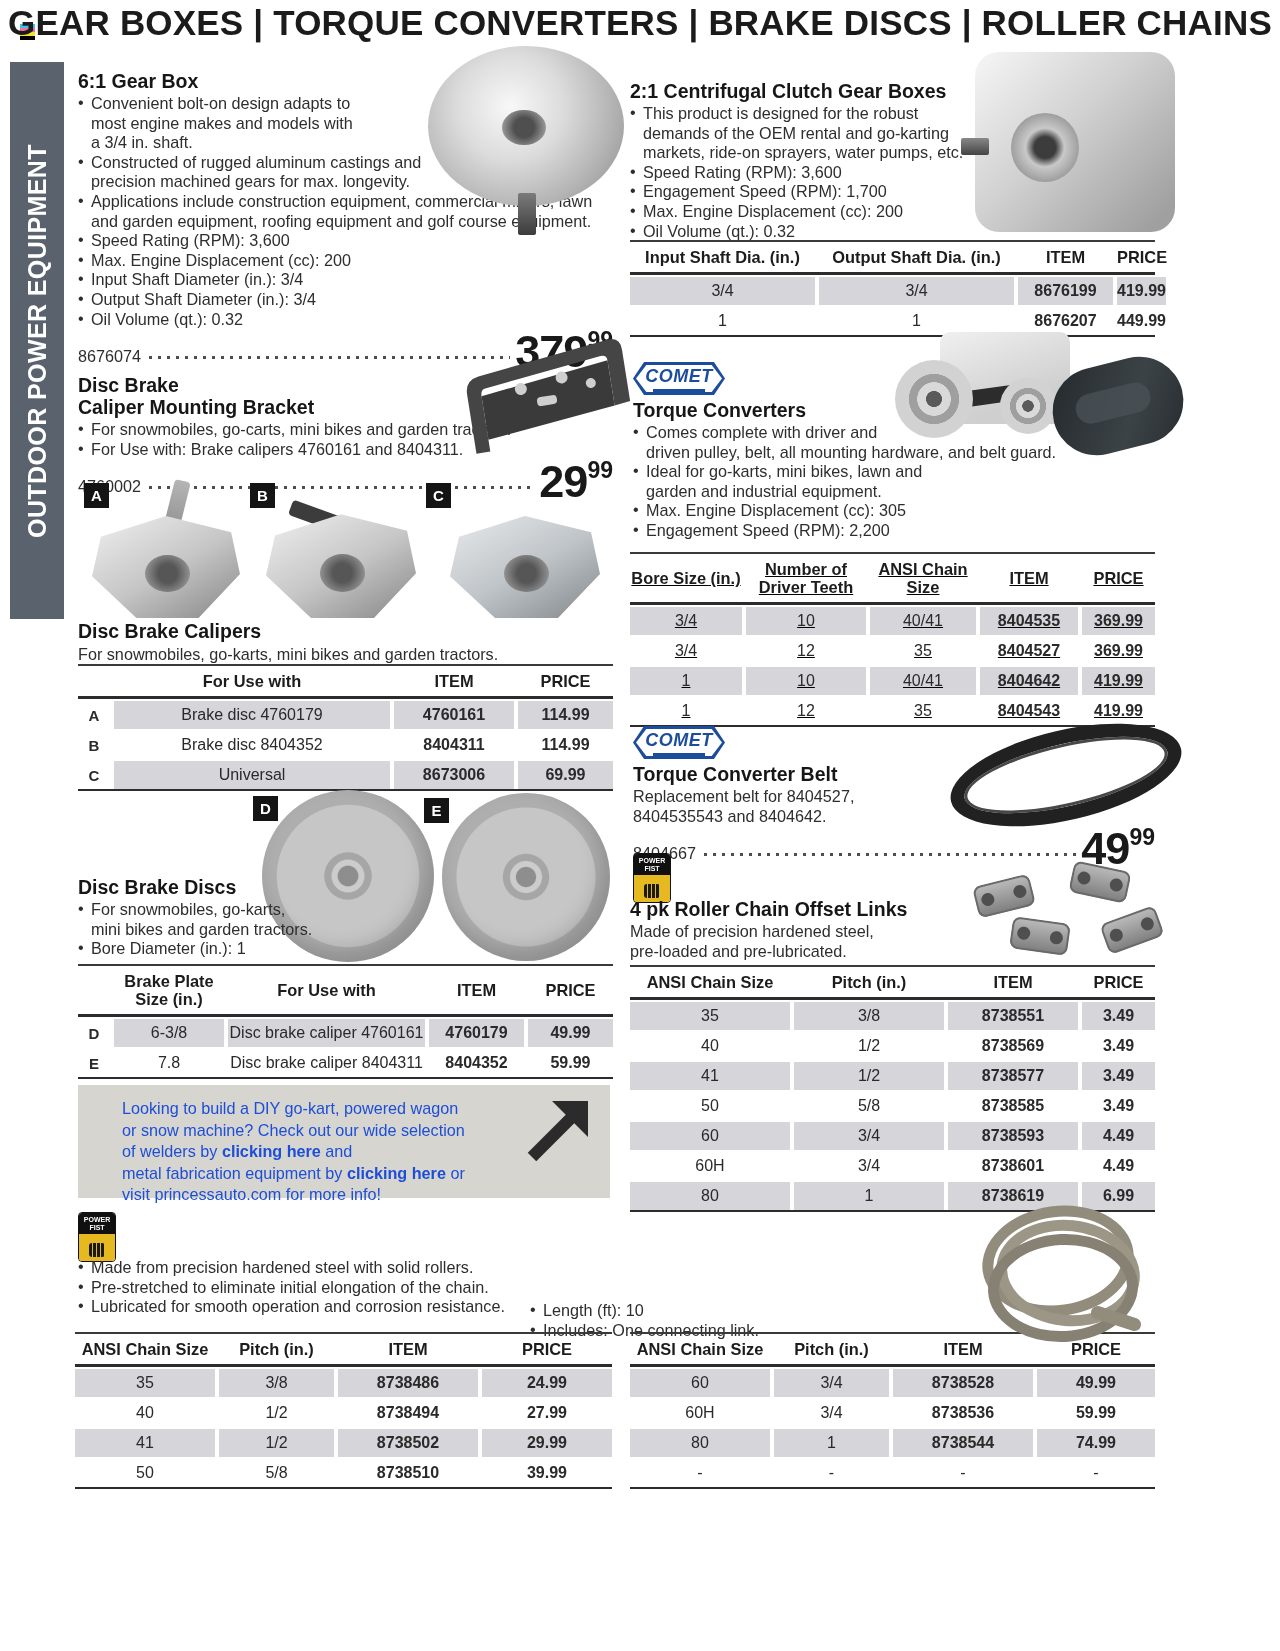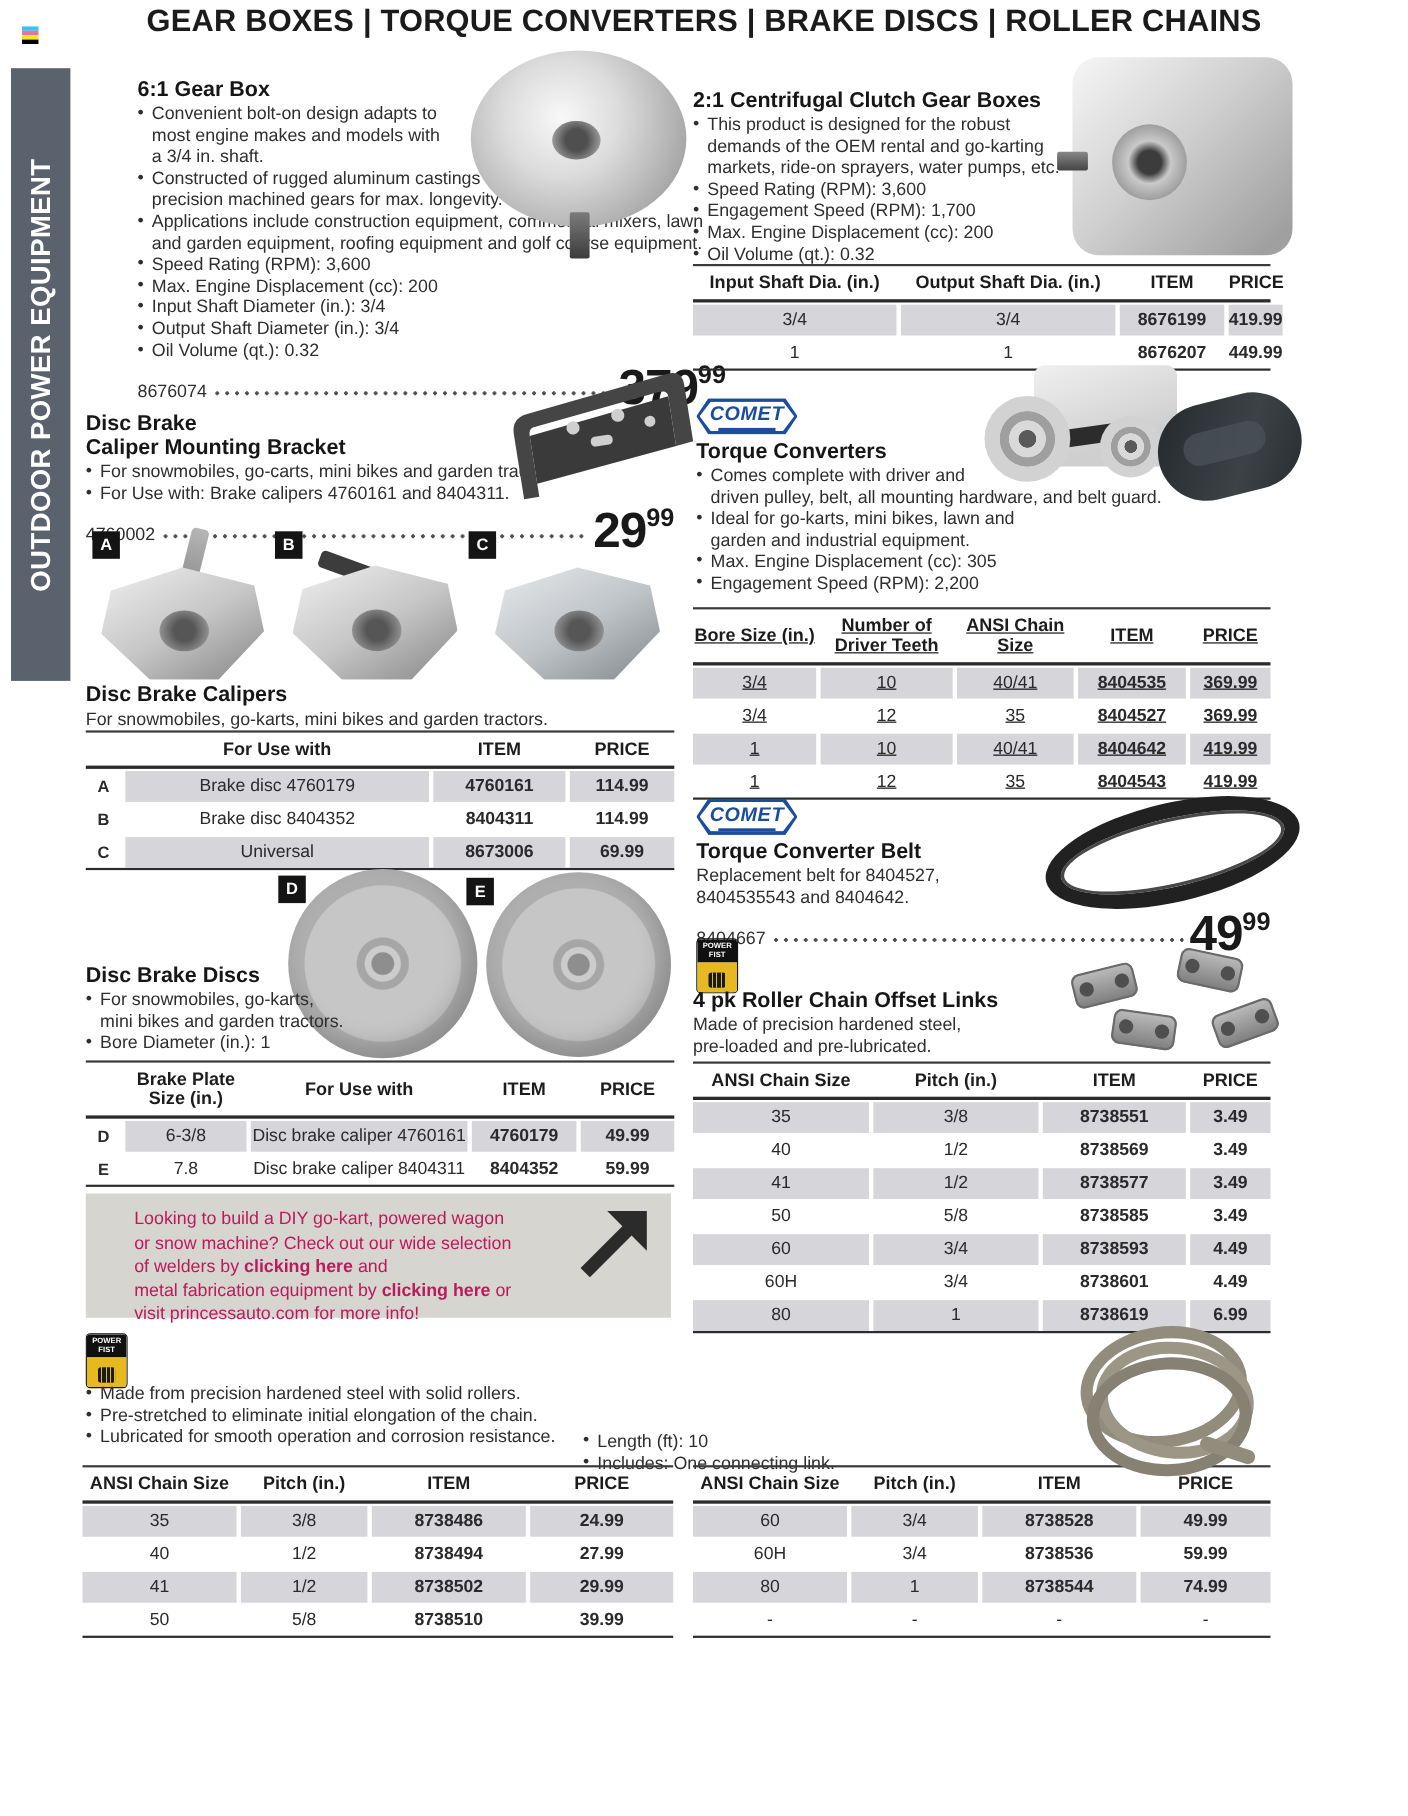--- a/index.html
+++ b/index.html
@@ -1,21 +1,21 @@
 <!DOCTYPE html>
 <html><head>
 <meta charset="utf-8">
 <style>
   html,body{margin:0;padding:0;background:#ffffff;}
   body{font-family:"Liberation Sans","DejaVu Sans",sans-serif;}
   #page{position:relative;width:1280px;height:1651px;background:#ffffff;overflow:hidden;}
 
   
   .page-title{position:absolute;top:3px;left:0;right:0;text-align:center;
-    font-size:28px;font-weight:bold;color:#1b1b1b;letter-spacing:.2px;}
+    font-size:35px;font-weight:bold;color:#1b1b1b;letter-spacing:.2px;}
   .h-sec{font-size:19.5px;font-weight:bold;color:#161616;line-height:22px;margin:0 0 2px 0;}
   .sub{font-size:16.2px;color:#2e2e2e;line-height:20px;}
   .ln{position:relative;font-size:16.2px;line-height:19.6px;color:#2e2e2e;padding-left:13px;}
   .ln.bu::before{content:"\2022";position:absolute;left:0;top:-1px;color:#2e2e2e;}
   .ln.nob{padding-left:0;}
 
   
   .price-row{display:flex;align-items:flex-end;margin-top:2px;}
   .item-no{font-size:16.2px;color:#2e2e2e;padding-bottom:5px;white-space:nowrap;}
   .leaders{flex:1;height:10px;margin:0 5px 9px 5px;
@@ -67,21 +67,21 @@
   .pfist{position:absolute;width:36px;height:48px;border-radius:4px;overflow:hidden;
     border:1px solid #111;}
   .pfist .top{background:#101010;color:#fff;font-weight:bold;font-size:7px;line-height:8px;
     text-align:center;padding:3px 0 2px 0;}
   .pfist .bot{background:#e7b921;height:32px;display:flex;align-items:center;justify-content:center;}
   .pfist .fist{width:16px;height:14px;background:#1a1a1a;border-radius:3px;
     background-image:repeating-linear-gradient(90deg,#1a1a1a 0 3px,#e7b921 3px 4px);}
 
   
   #promo{position:absolute;left:78px;top:1085px;width:532px;height:113px;background:#d7d5d0;}
-  #promo .txt{position:absolute;left:44px;top:13px;font-size:16.2px;line-height:21.5px;color:#be185d;}
+  #promo .txt{position:absolute;left:44px;top:13px;font-size:16.2px;line-height:21.5px;color:#1d4ed8;}
   #promo .b{font-weight:bold;}
 
   
   .ph{position:absolute;}
   .dome{border-radius:50%;
     background:radial-gradient(circle at 42% 38%,#f8f8f8,#dcdcdc 35%,#b3b3b3 68%,#8d8d8d 96%);}
   .dome::after{content:"";position:absolute;left:46%;top:92%;width:9%;height:26%;
     background:linear-gradient(#7b7b7b,#3c3c3c);border-radius:2px;}
   .dome::before{content:"";position:absolute;left:38%;top:40%;width:22%;height:22%;
     border-radius:50%;background:radial-gradient(circle,#4f4f4f 35%,#9d9d9d 80%);}
@@ -125,21 +125,21 @@
     <div style="background:#3fc1f0"></div>
       <div style="background:#f06fa0"></div>
     <div style="background:#f5e32a"></div>
       <div style="background:#000000"></div>
   </div>
   <div class="page-title">GEAR BOXES | TORQUE CONVERTERS | BRAKE DISCS | ROLLER CHAINS</div>
   <div id="sidebar">
     <span>OUTDOOR POWER EQUIPMENT</span>
   </div>
 
-  <div style="position:absolute;left:78px;top:70px;width:535px;margin-left:47px;">
+  <div style="position:absolute;left:78px;top:70px;width:535px;">
     <div class="h-sec">6:1 Gear Box</div>
     <div class="ln bu">Convenient bolt-on design adapts to</div>
     <div class="ln">most engine makes and models with</div>
     <div class="ln">a 3/4 in. shaft.</div>
     <div class="ln bu">Constructed of rugged aluminum castings and</div>
     <div class="ln">precision machined gears for max. longevity.</div>
     <div class="ln bu">Applications include construction equipment, commercial mixers, lawn</div>
     <div class="ln">and garden equipment, roofing equipment and golf course equipment.</div>
     <div class="ln bu">Speed Rating (RPM): 3,600</div>
     <div class="ln bu">Max. Engine Displacement (cc): 200</div>

